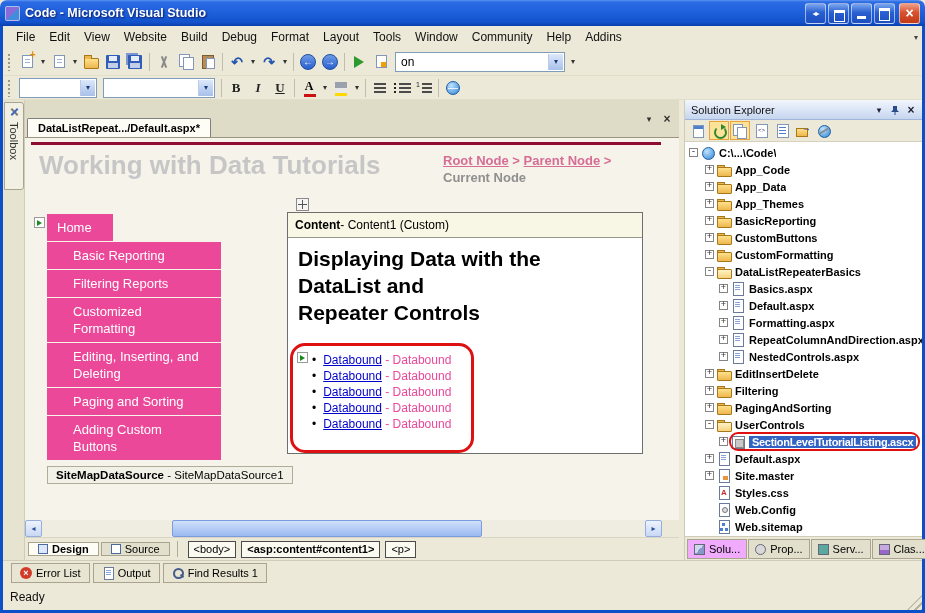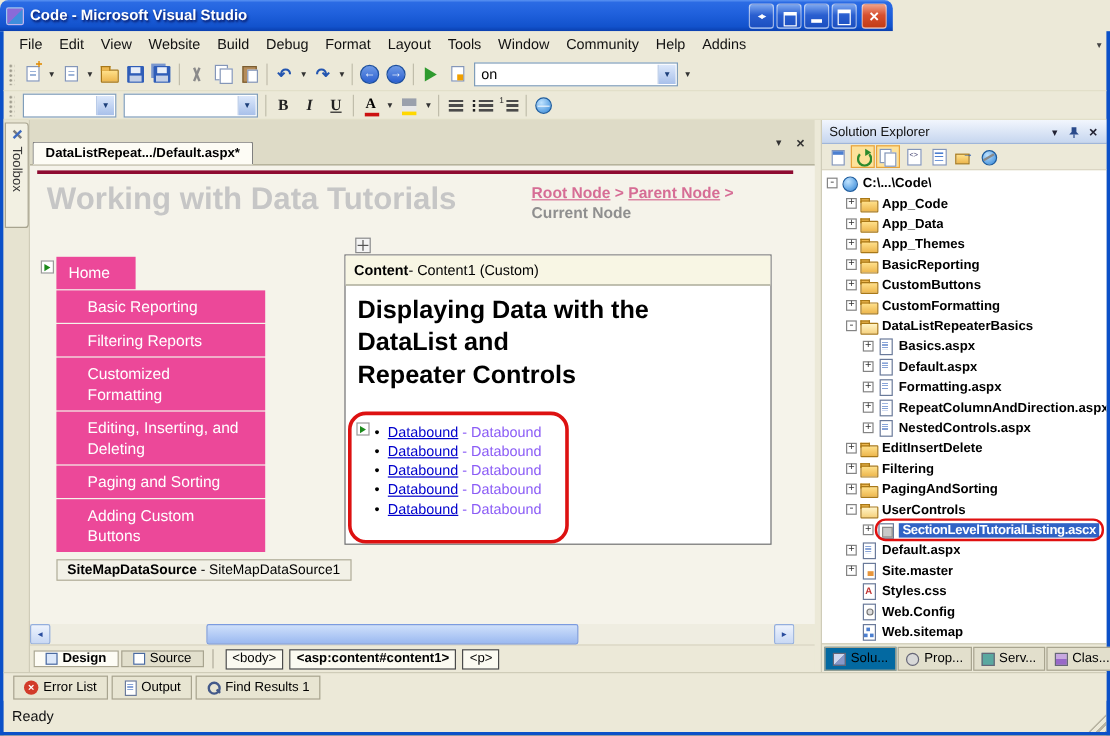--- a/index.html
+++ b/index.html
@@ -2,21 +2,21 @@
 <html><head>
 <meta charset="utf-8">
 <style>
   * { box-sizing: border-box; margin: 0; padding: 0; }
   html,body { background:#6a6a6a; }
   body { font-family:"Liberation Sans", sans-serif; }
 
   .window { position:relative; width:925px; height:613px; background:#ece9d8; overflow:hidden; }
 
   
-  .titlebar { position:absolute; top:0; left:0; width:744px; height:26px;
+  .titlebar { position:absolute; top:0; left:0; width:925px; height:26px;
     background:linear-gradient(180deg,#5a93f2 0%,#2b6be4 8%,#1f60dc 45%,#1252cc 85%,#0a3fae 100%);
     border-radius:7px 7px 0 0; display:flex; align-items:center; padding:0 5px; }
   .app-icon { width:15px; height:15px; border-radius:2px; margin-right:5px; flex:none;
     background:linear-gradient(135deg,#8a6ad8 0 50%,#3f8edc 50% 100%); border:1px solid rgba(255,255,255,.5); }
   .title-text { color:#fff; font-size:12.5px; font-weight:bold; text-shadow:1px 1px 2px rgba(0,0,60,.75); white-space:nowrap; }
   .tb-buttons { margin-left:auto; display:flex; gap:2px; align-items:center; }
   .wbtn { width:21px; height:21px; border-radius:3px; border:1px solid rgba(255,255,255,.55);
     background:linear-gradient(180deg,#7ba6ef,#2a5fd0 45%,#1b4ec0); color:#fff; font-size:10px;
     display:flex; align-items:center; justify-content:center; position:relative; }
   .wbtn.close { background:linear-gradient(180deg,#f0a088,#d75030 45%,#c23b16); font-size:14px; font-weight:bold; margin-left:2px; }
@@ -131,21 +131,21 @@
   .content-ctl { position:absolute; left:262px; top:74px; width:356px; height:242px; background:#fff; border:1px solid #6e6e6e; }
   .ctl-header { height:25px; background:#f8f6e4; border-bottom:1px solid #9a9a8a; display:flex; align-items:center; padding-left:7px; font-size:12px; }
   .ctl-header b { font-weight:bold; }
   .ctl-heading { position:absolute; left:10px; top:32px; width:336px; font-size:21px; font-weight:bold; color:#000; line-height:27px; white-space:pre-line; }
   .red-box { position:absolute; left:2px; top:130px; width:184px; height:110px; border:3px solid #dd1111; border-radius:15px; pointer-events:none; }
   .st-list { left:9px; top:139px; }
   .db-list { position:absolute; left:24px; top:141px; list-style:none; }
   .db-item { font-size:12px; line-height:13px; margin-bottom:3px; white-space:nowrap; }
   .db-item::before { content:"\2022"; margin-right:7px; color:#000; }
   .db-link { color:#0000cc; text-decoration:underline; }
-  .db-rest { color:#8b5cf6; }
+  .db-rest { color:#ec4899; }
 
   .smds { position:absolute; left:22px; top:328px; background:#f2f1e7; border:1px solid #b0ac98; font-size:11.5px; padding:2px 8px; white-space:nowrap; }
 
   .hscroll { height:17px; display:flex; flex:none; background:#efede1; }
   .sbtn { width:17px; background:linear-gradient(#eef3fd,#c8d8f4); border:1px solid #93aede; border-radius:2px;
     color:#2a4d9e; font-size:8px; display:flex; align-items:center; justify-content:center; flex:none; }
   .strack { flex:1; position:relative; }
   .sthumb { position:absolute; left:130px; width:310px; top:0; bottom:0; background:linear-gradient(180deg,#cfe0fb,#9bb9f0); border:1px solid #7b9be0; border-radius:2px; }
   .scorner { width:17px; background:#ece9d8; flex:none; }
 
@@ -213,21 +213,21 @@
   .i-config::before { content:""; position:absolute; left:5px; top:4px; width:4px; height:4px; border:1px solid #777; border-radius:50%; background:#ddd; z-index:1; }
   .i-sitemap::after { content:""; position:absolute; left:2px; top:0; width:9px; height:12px; background:#fff; border:1px solid #6a7a9a; }
   .i-sitemap::before { content:""; position:absolute; left:5px; top:3px; width:3px; height:3px; background:#4c7fd0;
     box-shadow:-2px 5px 0 #4c7fd0, 3px 5px 0 #4c7fd0; z-index:1; }
   .tl { overflow:hidden; }
   .trow.sel .tl { background:#3163c5; color:#fff; padding:0 3px; letter-spacing:-0.3px; }
   .red-ring { position:absolute; left:44px; right:2px; top:-1px; bottom:-1px; border:2px solid #e01010; border-radius:9px; pointer-events:none; }
 
   .se-tabs { height:24px; background:#ece9d8; border-top:1px solid #cfccb8; display:flex; gap:1px; padding:2px 0 0 2px; flex:none; }
   .setab { display:inline-flex; align-items:center; gap:4px; padding:0 6px; border:1px solid #a8a48f; background:#e2dfcc; font-size:11px; height:20px; }
-  .setab.active { background:#0369a1; }
+  .setab.active { background:#f0abfc; }
   .stic { width:11px; height:11px; flex:none; border:1px solid #667; }
   .stic.sol { background:linear-gradient(135deg,#cfd8ee 0 50%,#8898c8 50%); }
   .stic.prop { background:#d8d8d8; border-radius:50%; }
   .stic.serv { background:#5aa8a0; }
   .stic.clas { background:linear-gradient(180deg,#c8a8e0 0 50%,#9868c8 50%); }
 
   
   .panel-tabs { height:24px; background:#ece9d8; border-top:1px solid #cfccb8; display:flex; gap:3px; padding:2px 0 0 8px; flex:none; }
   .ptab { display:inline-flex; align-items:center; gap:4px; padding:0 8px; border:1px solid #a8a48f; background:#e8e5d2; font-size:11px; height:20px; }
   .pic { width:12px; height:12px; position:relative; flex:none; }

